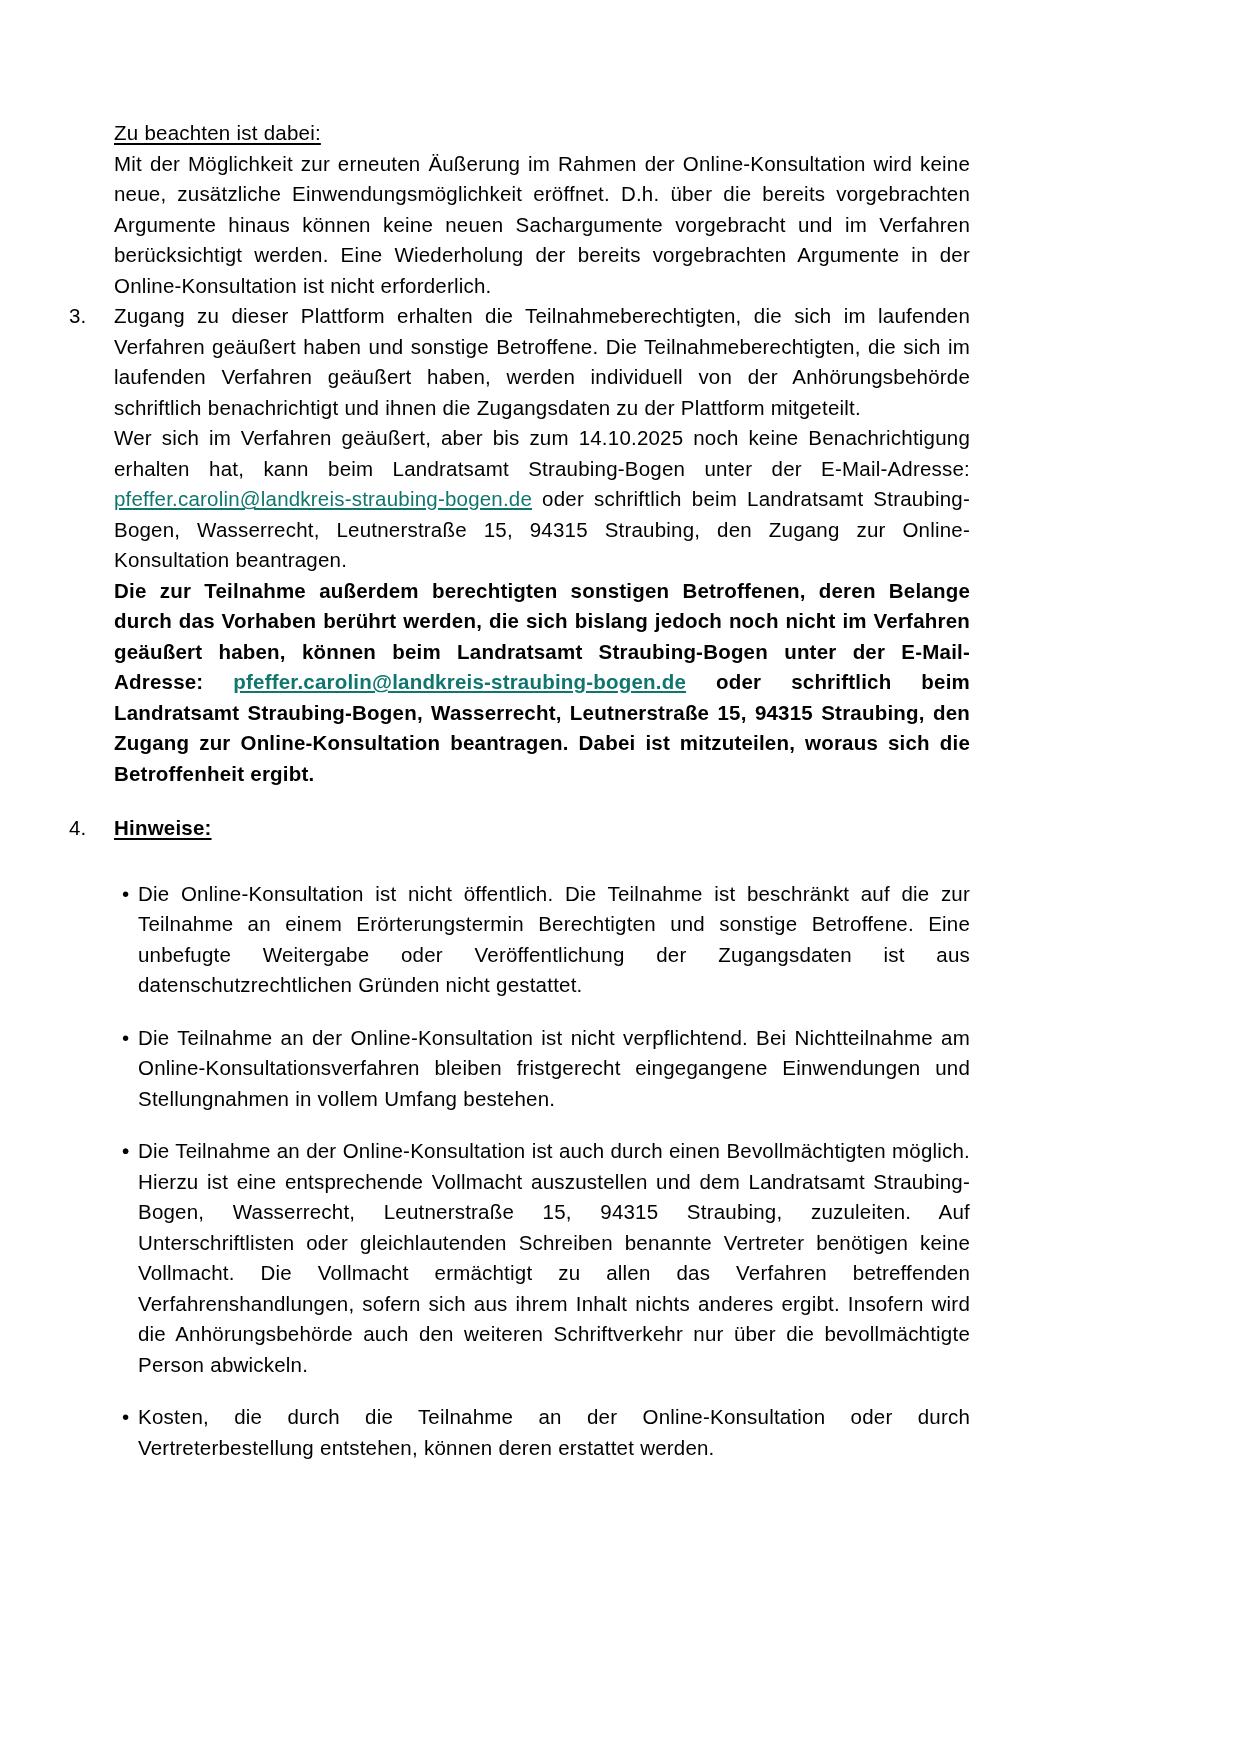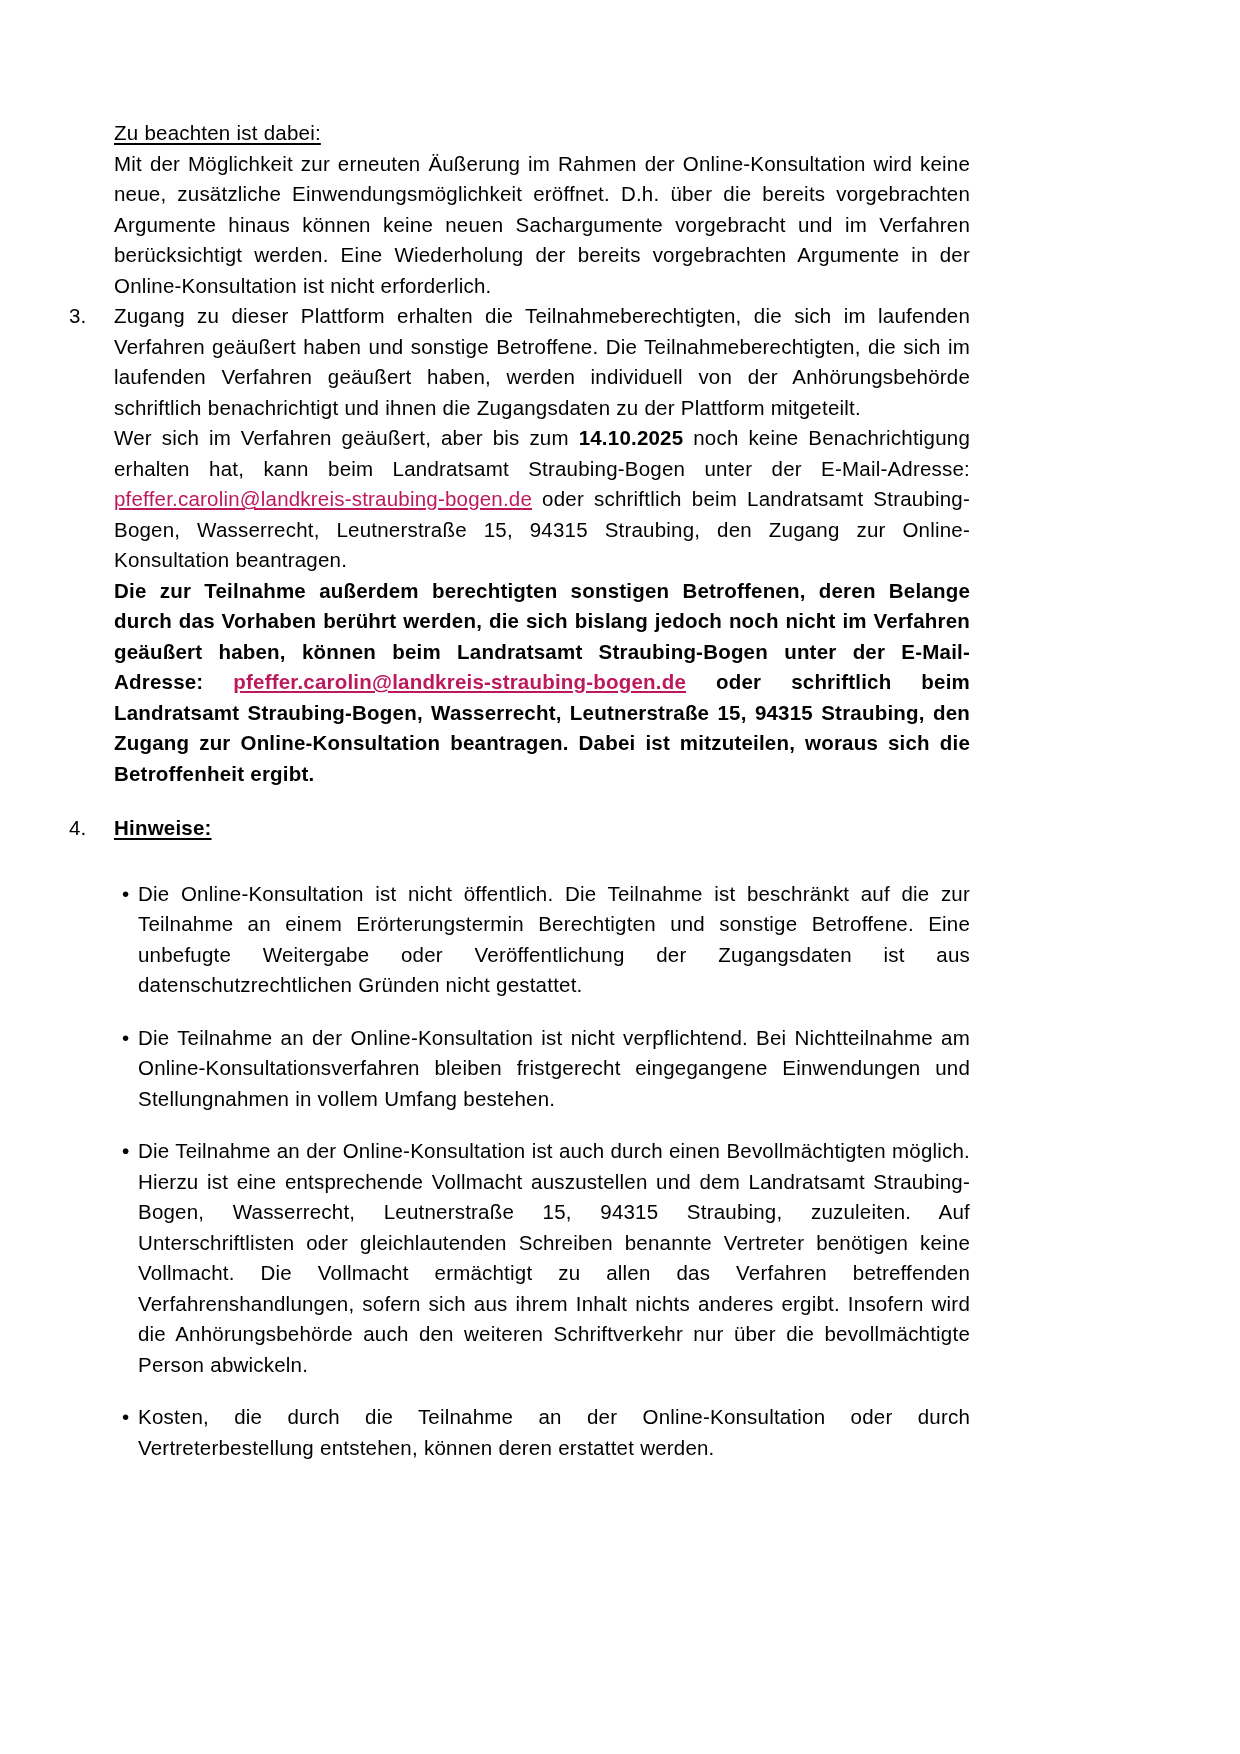--- a/index.html
+++ b/index.html
@@ -35,25 +35,25 @@
     word-spacing: 0.01em;
   }
   .para {
     margin-bottom: 19px;
   }
   .heading-underline {
     text-decoration: underline;
     text-underline-offset: 3px;
   }
   .email {
-    color: #be185d;
+    color: #0f766e;
     text-decoration: underline;
     text-underline-offset: 2px;
   }
-  b, .bold { font-weight: bold; }
+  b, .bold { font-weight: normal; }
 
   
   .num-item {
     position: relative;
     padding-left: 45px;
     margin-left: -45px;   
     margin-bottom: 19px;
   }
   .num-item > .marker {
     position: absolute;

